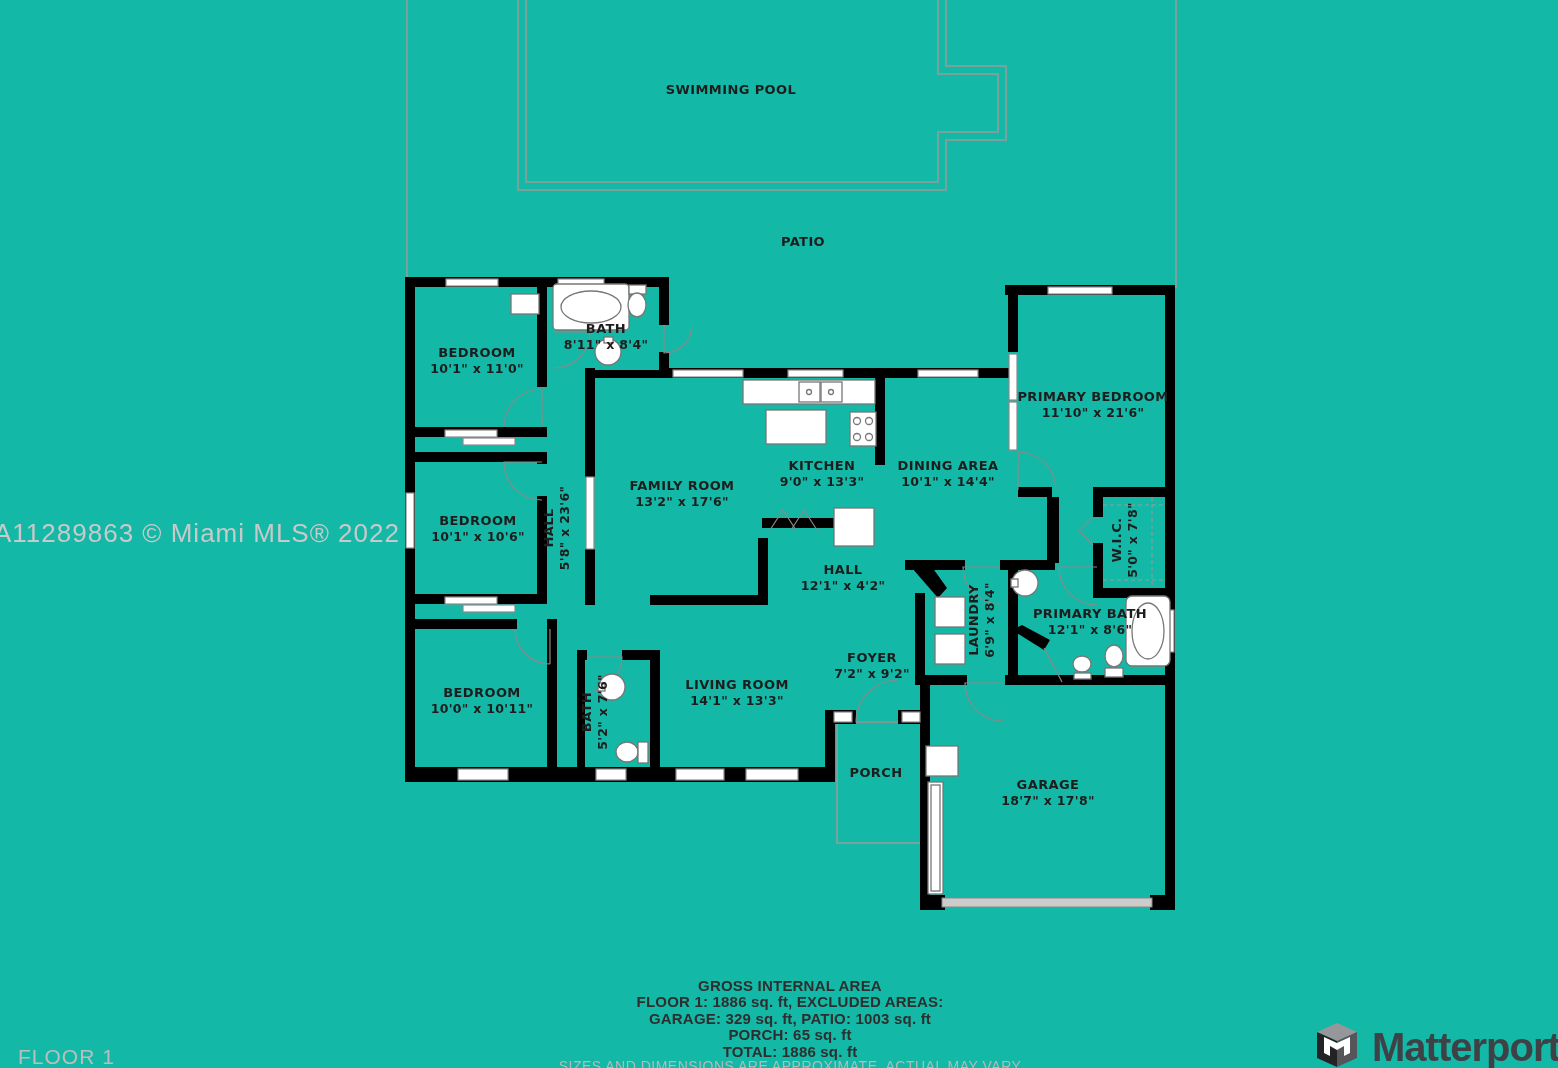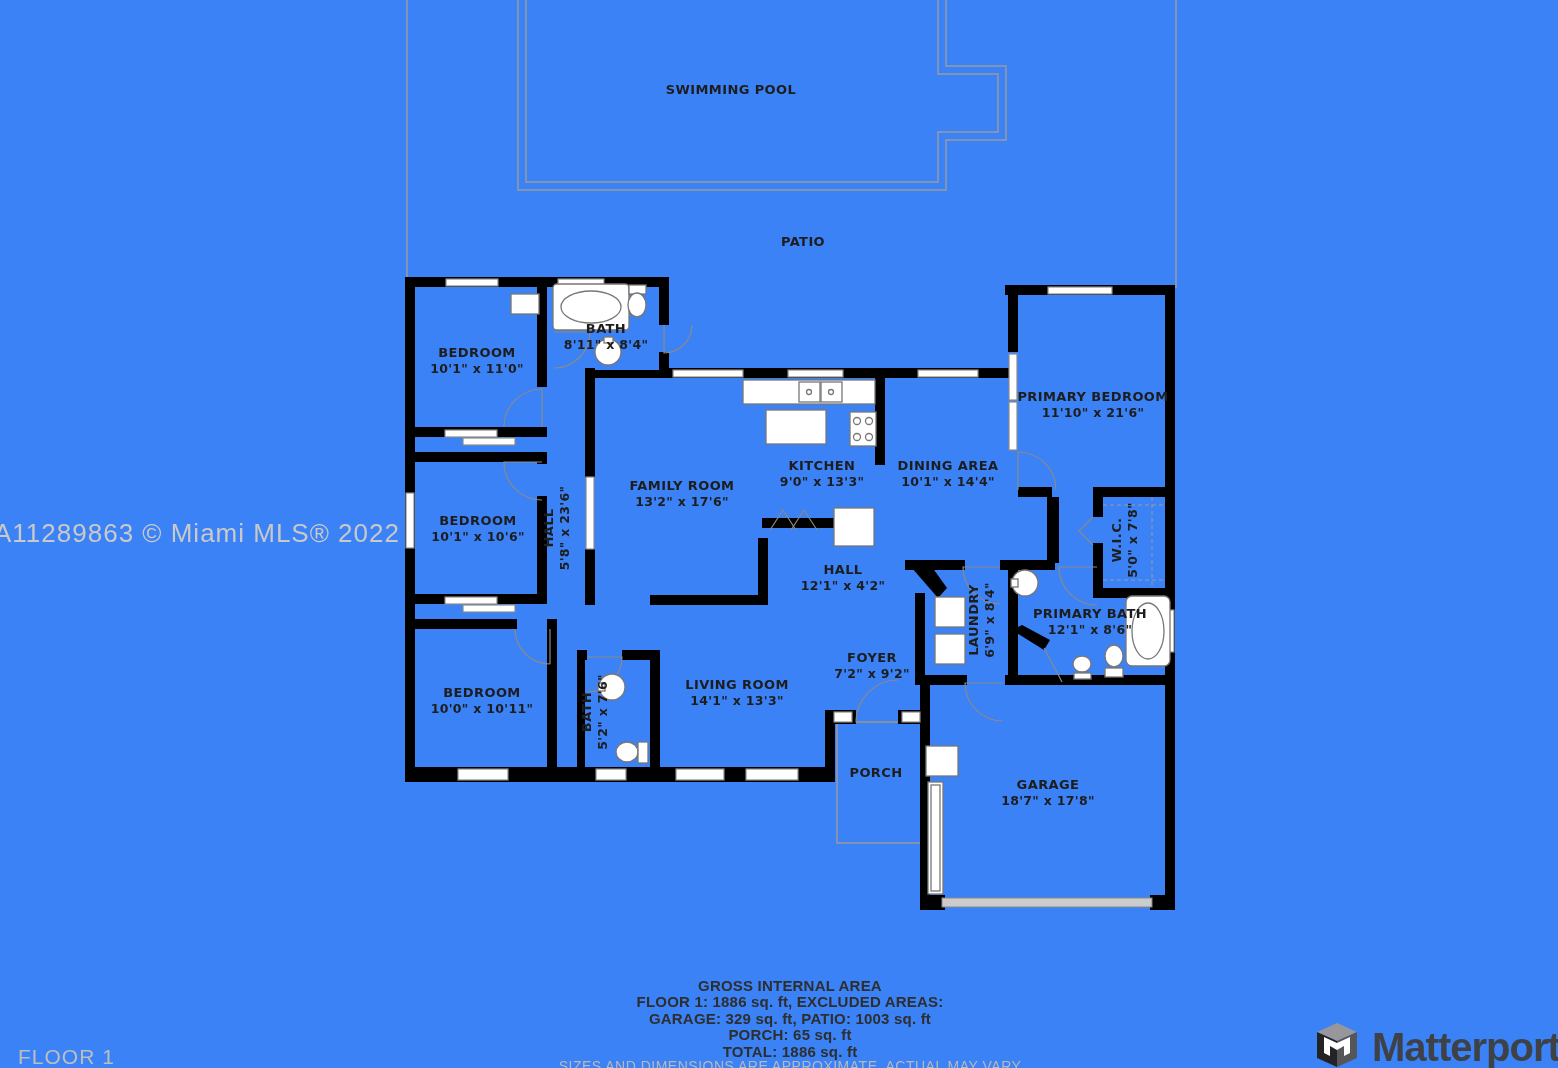--- a/index.html
+++ b/index.html
@@ -1,16 +1,16 @@
 <!DOCTYPE html>
 <html><head>
 <meta charset="utf-8">
 <style>
   html,body{margin:0;padding:0;background:#fff;}
-  #stage{position:relative;width:1558px;height:1068px;overflow:hidden;background:#3b82f6;
+  #stage{position:relative;width:1558px;height:1068px;overflow:hidden;background:#14b8a6;
          font-family:"DejaVu Sans",sans-serif;}
   svg{position:absolute;left:0;top:0;}
   .room-label{font:600 13px "DejaVu Sans",sans-serif;fill:#1d1d1d;letter-spacing:.4px;text-anchor:middle;}
   .room-dims{font:600 12.5px "DejaVu Sans",sans-serif;fill:#1d1d1d;letter-spacing:.3px;text-anchor:middle;}
   .summary-line{font:700 15px "Liberation Sans",sans-serif;fill:#2e2e2e;text-anchor:middle;letter-spacing:.2px;}
   .disclaimer{font:400 14px "Liberation Sans",sans-serif;fill:#b9b9b9;text-anchor:middle;letter-spacing:.5px;}
   .watermark{font:400 26px "Liberation Sans",sans-serif;fill:#c9c9c9;letter-spacing:1px;}
   .floor-label{font:400 21px "Liberation Sans",sans-serif;fill:#bdbdbd;letter-spacing:1px;}
   .brand-text{font:700 40px "Liberation Sans",sans-serif;fill:#3e4247;letter-spacing:-1px;}
   .wall{fill:#000;stroke:none;}

